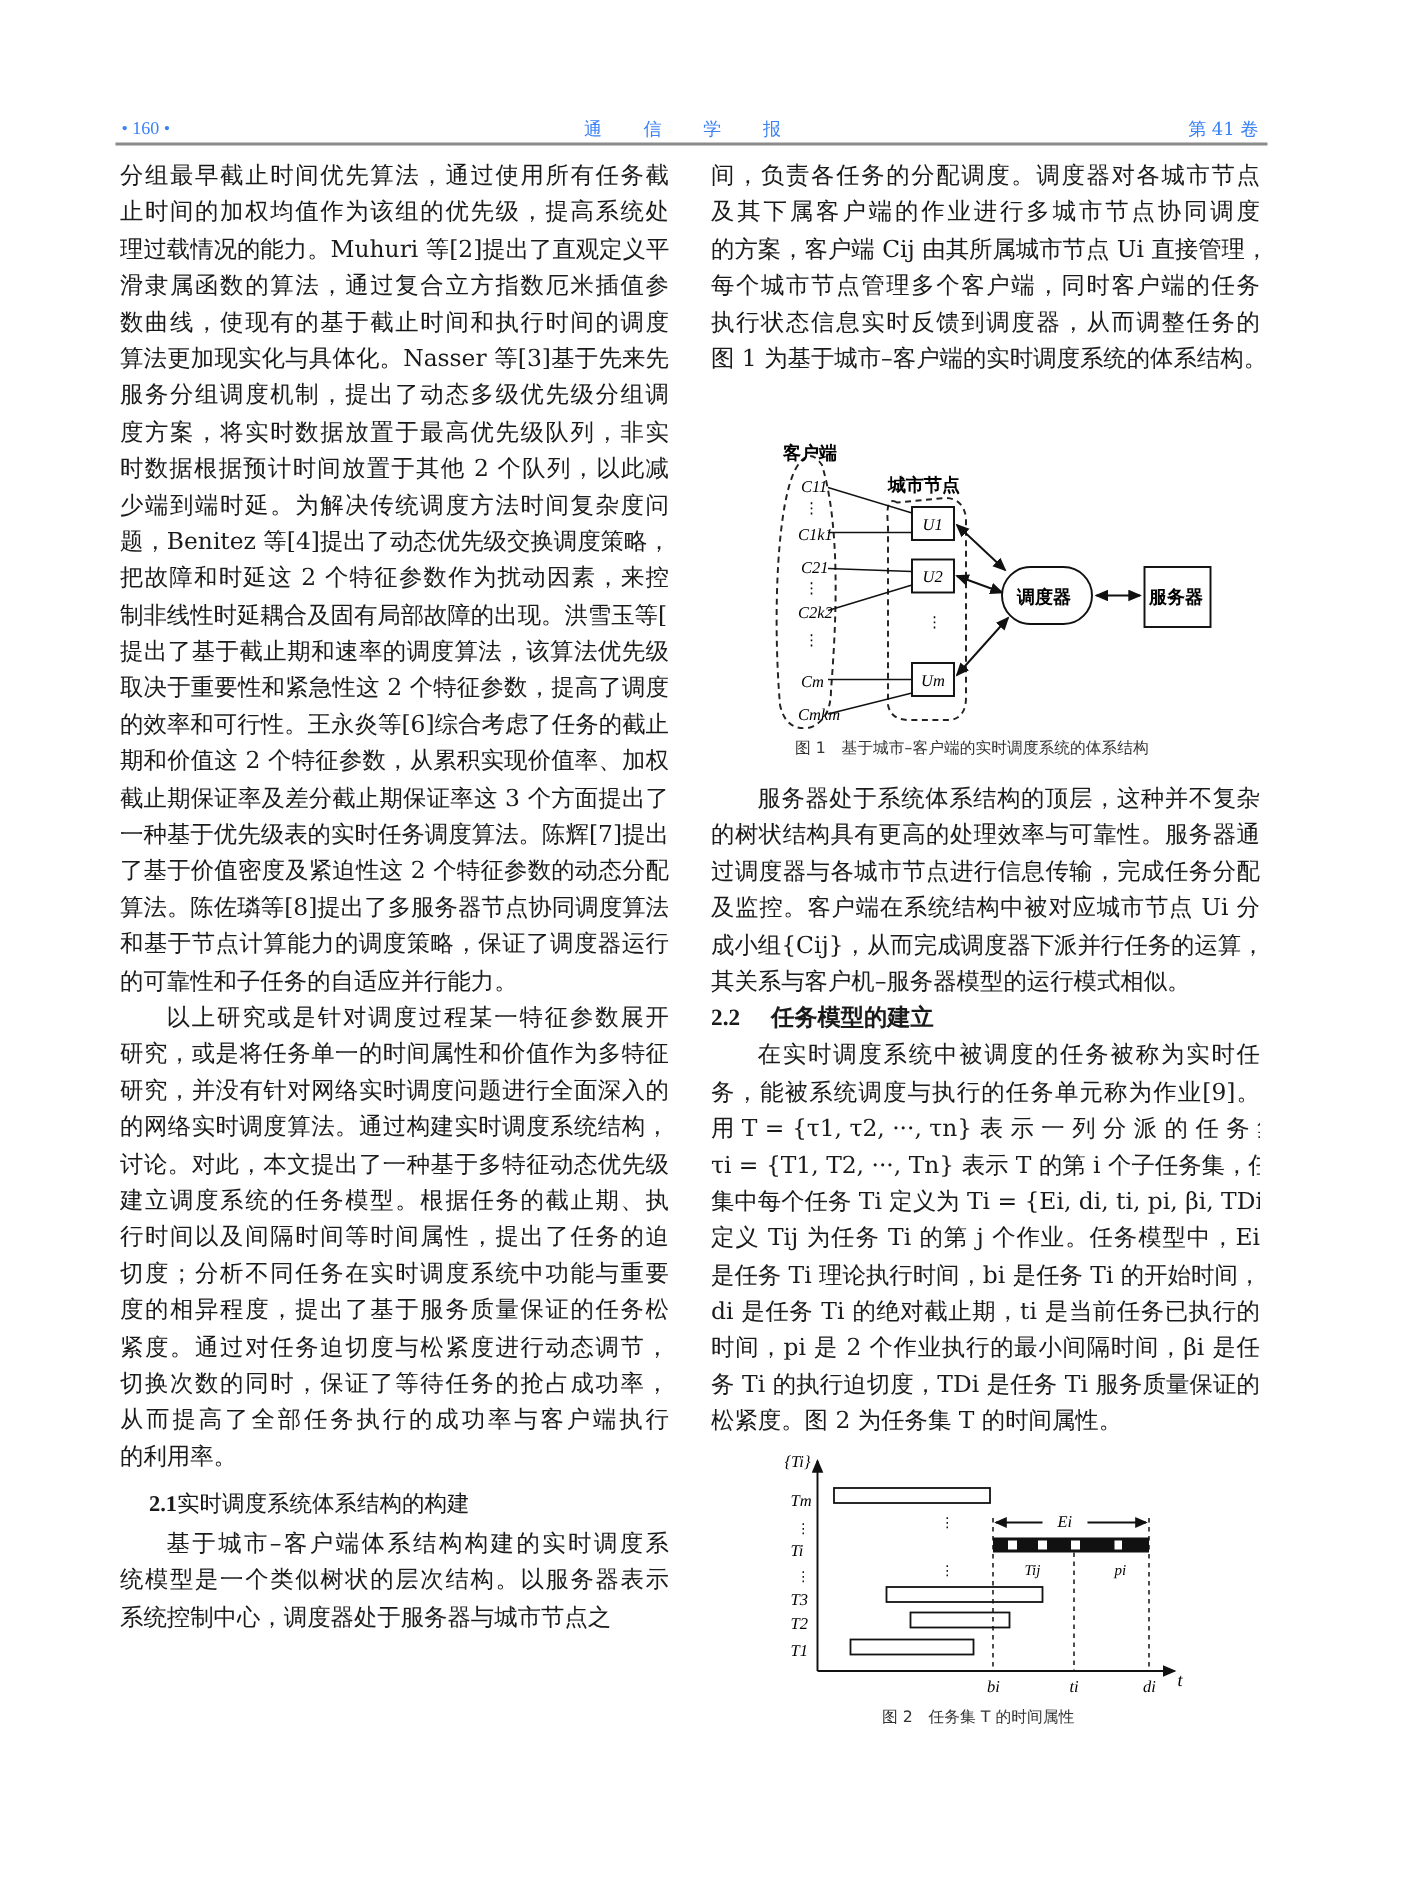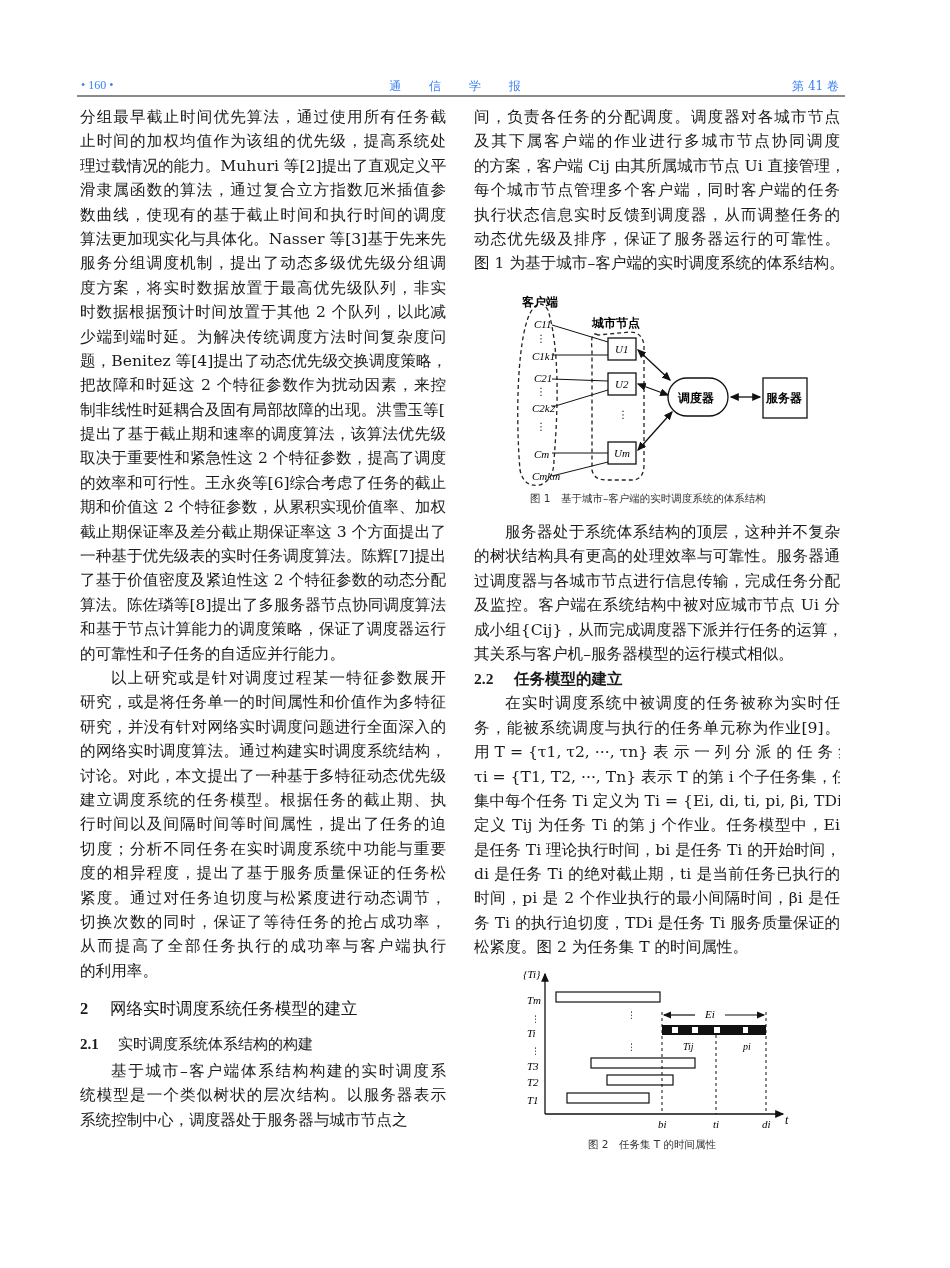--- a/index.html
+++ b/index.html
@@ -14,21 +14,21 @@
   .col { position: absolute; width: 366px; }
   .col.left { left: 80px; top: 105px; }
   .col.right { left: 474px; top: 105px; }
   .line { height: 24.4px; line-height: 24.4px; font-size: 15.6px; white-space: nowrap;
           text-align: justify; text-align-last: justify; overflow: hidden; }
   .line.last { text-align-last: left; }
   .line.indent { padding-left: 31px; }
   .h1 { height: 32px; line-height: 32px; font-size: 16.5px; font-family: "DejaVu Sans", sans-serif; margin-top: 10px; }
   .h1 .num { display: inline-block; width: 30px; font-weight: bold; font-family: "Liberation Serif", serif; }
   .h2 { height: 30px; line-height: 30px; font-size: 15px; font-family: "DejaVu Sans", sans-serif; margin-top: 4px; }
-  .h2 .num { display: inline-block; width: 38px; font-weight: bold; font-family: "Liberation Serif", serif; }
+  .h2 .num { display: inline-block; width: 38px; font-weight: bold; font-family: "Liberation Serif", serif; text-align: right; }
   .h2r { height: 25px; line-height: 25px; font-size: 15.5px; font-family: "DejaVu Sans", sans-serif; font-weight: bold; }
   .h2r .num { display: inline-block; width: 40px; font-family: "Liberation Serif", serif; }
   .fig { position: absolute; }
   .fig svg text { font-family: "Liberation Serif", serif; }
   .caption { position: absolute; font-size: 10.5px; font-family: "DejaVu Sans", sans-serif; color: #333; white-space: nowrap; }
 </style>
 </head>
 <body>
 
 <div class="header">
@@ -72,41 +72,37 @@
       <div class="line">讨论。对此，本文提出了一种基于多特征动态优先级</div>
       <div class="line">建立调度系统的任务模型。根据任务的截止期、执</div>
       <div class="line">行时间以及间隔时间等时间属性，提出了任务的迫</div>
       <div class="line">切度；分析不同任务在实时调度系统中功能与重要</div>
       <div class="line">度的相异程度，提出了基于服务质量保证的任务松</div>
       <div class="line">紧度。通过对任务迫切度与松紧度进行动态调节，</div>
       <div class="line">切换次数的同时，保证了等待任务的抢占成功率，</div>
       <div class="line">从而提高了全部任务执行的成功率与客户端执行</div>
       <div class="line last">的利用率。</div>
     </div>
-  <div class="h1">
-    <span class="num">2</span><span>网络实时调度系统任务模型的建立</span>
-  </div>
   <div class="h2">
     <span class="num">2.1</span><span>实时调度系统体系结构的构建</span>
   </div>
   <div id="lp3">
       <div class="line indent">基于城市–客户端体系结构构建的实时调度系</div>
       <div class="line">统模型是一个类似树状的层次结构。以服务器表示</div>
       <div class="line last">系统控制中心，调度器处于服务器与城市节点之</div>
     </div>
 </div>
 
 <div class="col right">
   <div id="rp1">
       <div class="line">间，负责各任务的分配调度。调度器对各城市节点</div>
       <div class="line">及其下属客户端的作业进行多城市节点协同调度</div>
       <div class="line">的方案，客户端 Cij 由其所属城市节点 Ui 直接管理，</div>
       <div class="line">每个城市节点管理多个客户端，同时客户端的任务</div>
       <div class="line">执行状态信息实时反馈到调度器，从而调整任务的</div>
-      <div class="line">动态优先级及排序，保证了服务器运行的可靠性。</div>
       <div class="line last">图 1 为基于城市–客户端的实时调度系统的体系结构。</div>
     </div>
 </div>
 
 <div class="fig" style="left:510px; top:290px; width:300px; height:200px;">
   <svg width="300" height="200" viewBox="0 0 300 200">
     <defs>
       <marker id="ah" markerWidth="8" markerHeight="8" refX="6" refY="3" orient="auto-start-reverse">
         <path d="M0,0 L7,3 L0,6 Z" fill="#111"></path>
       </marker>

